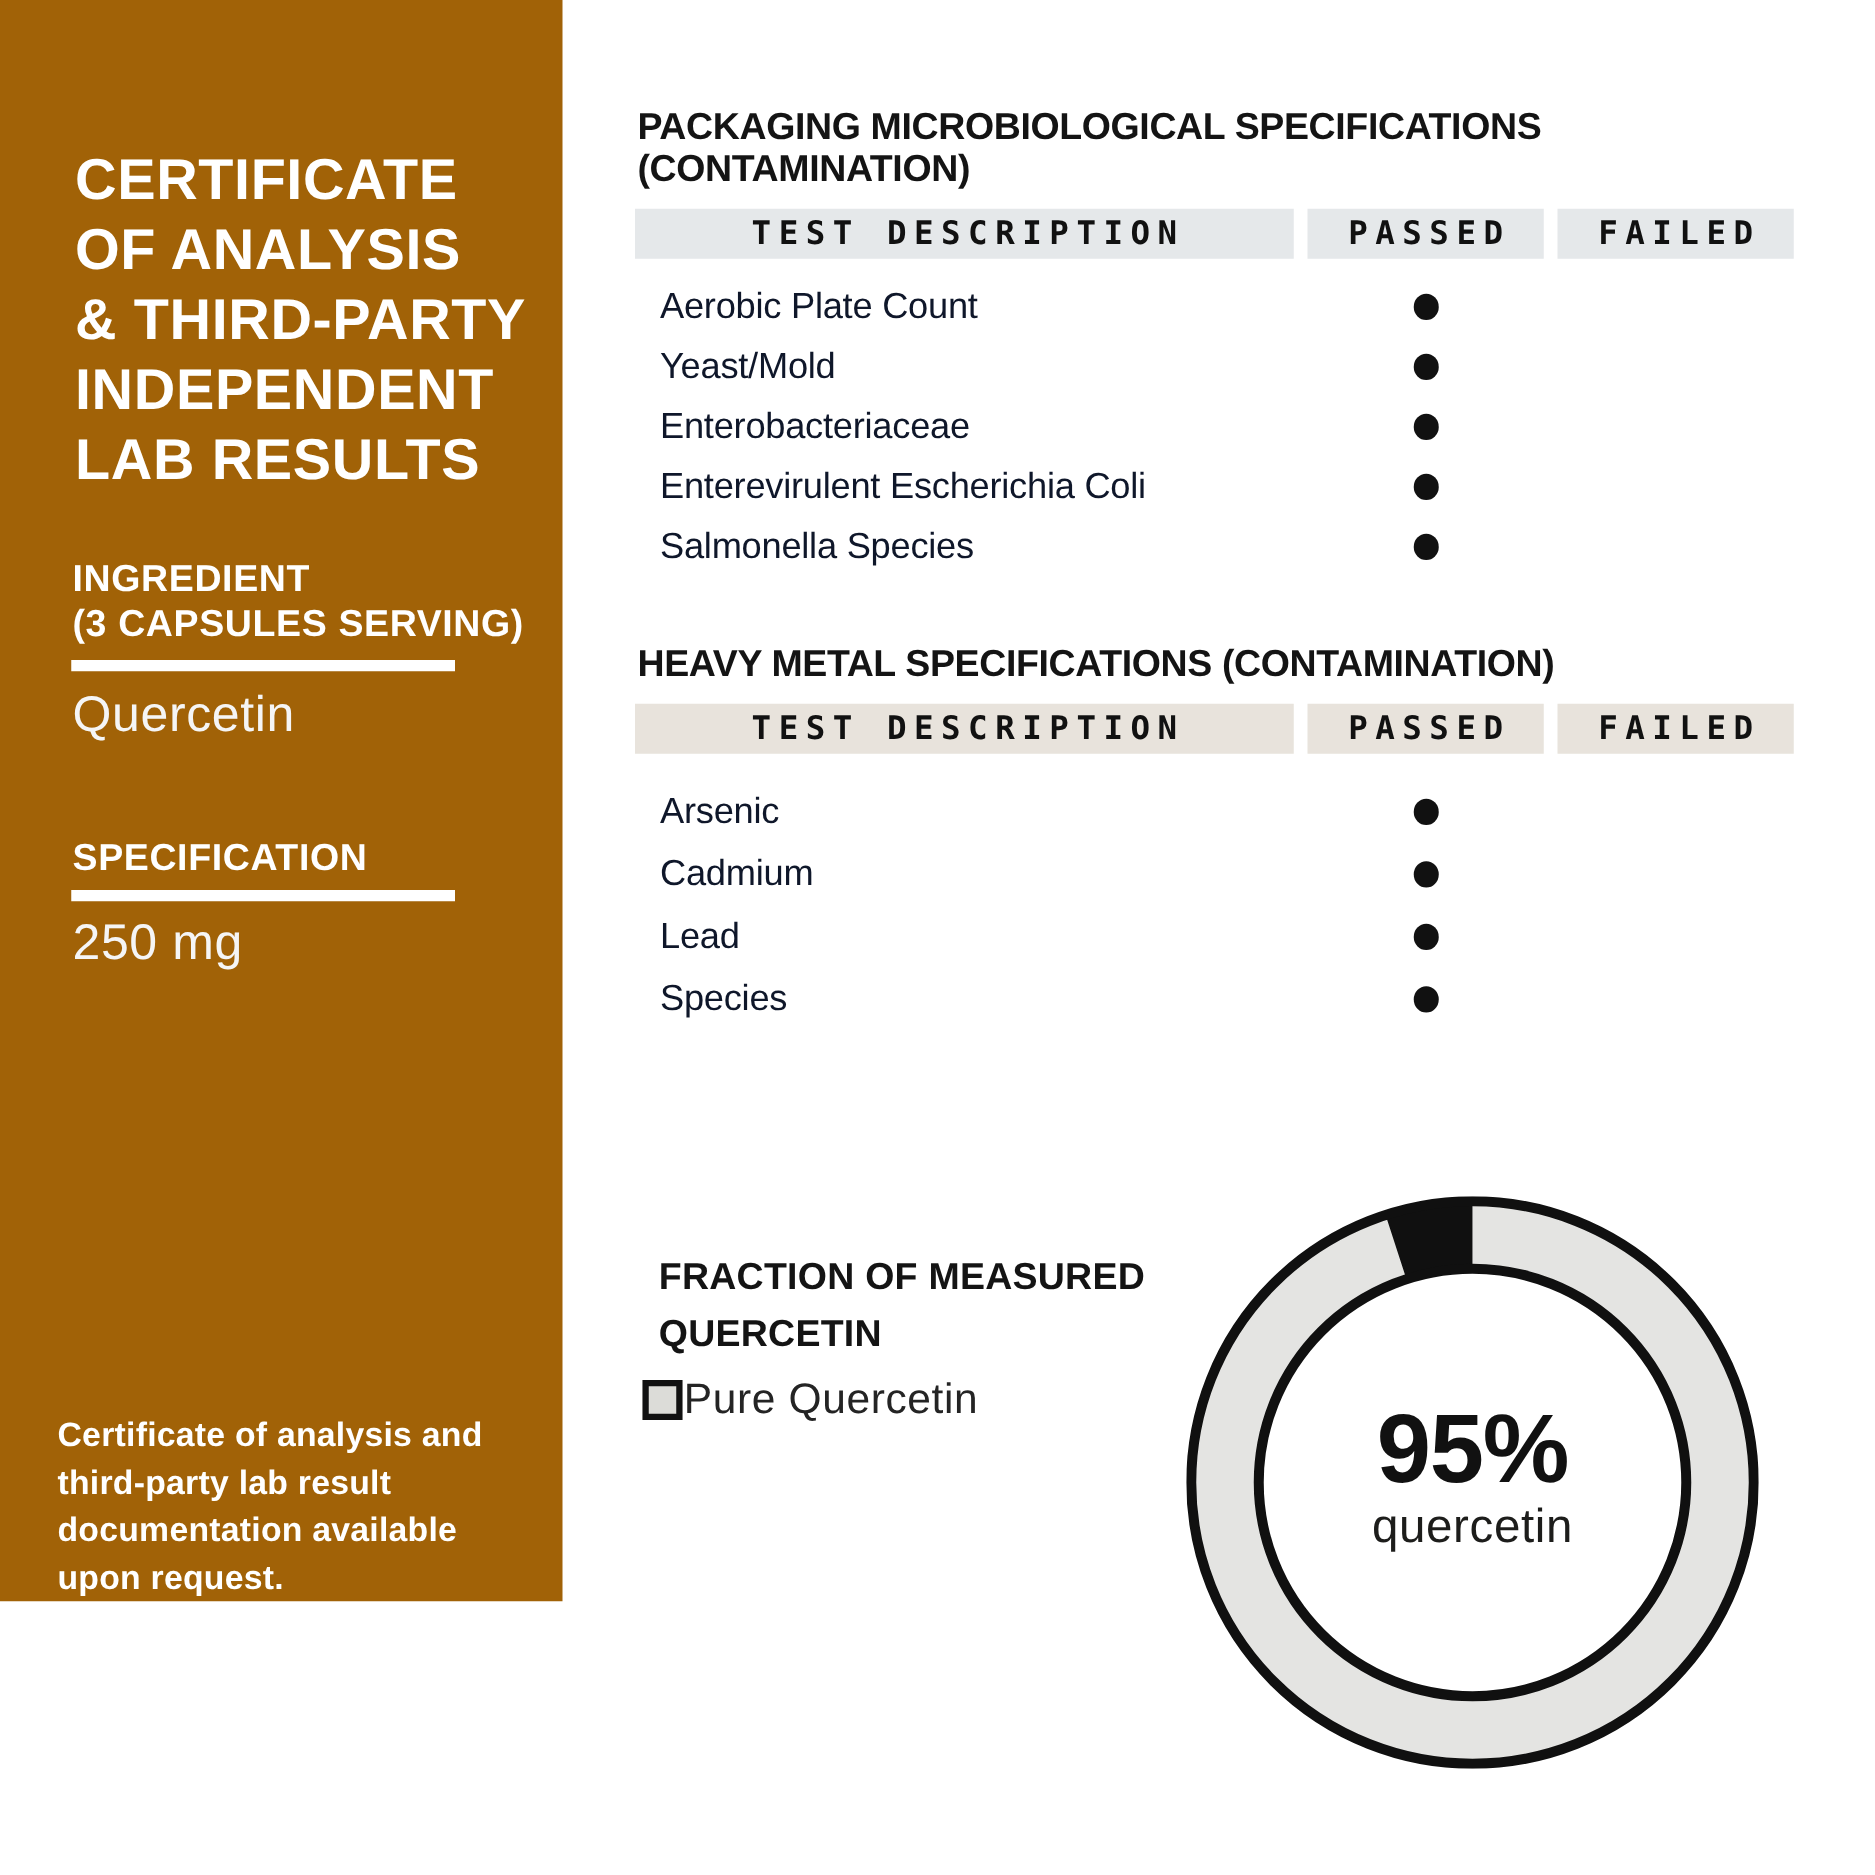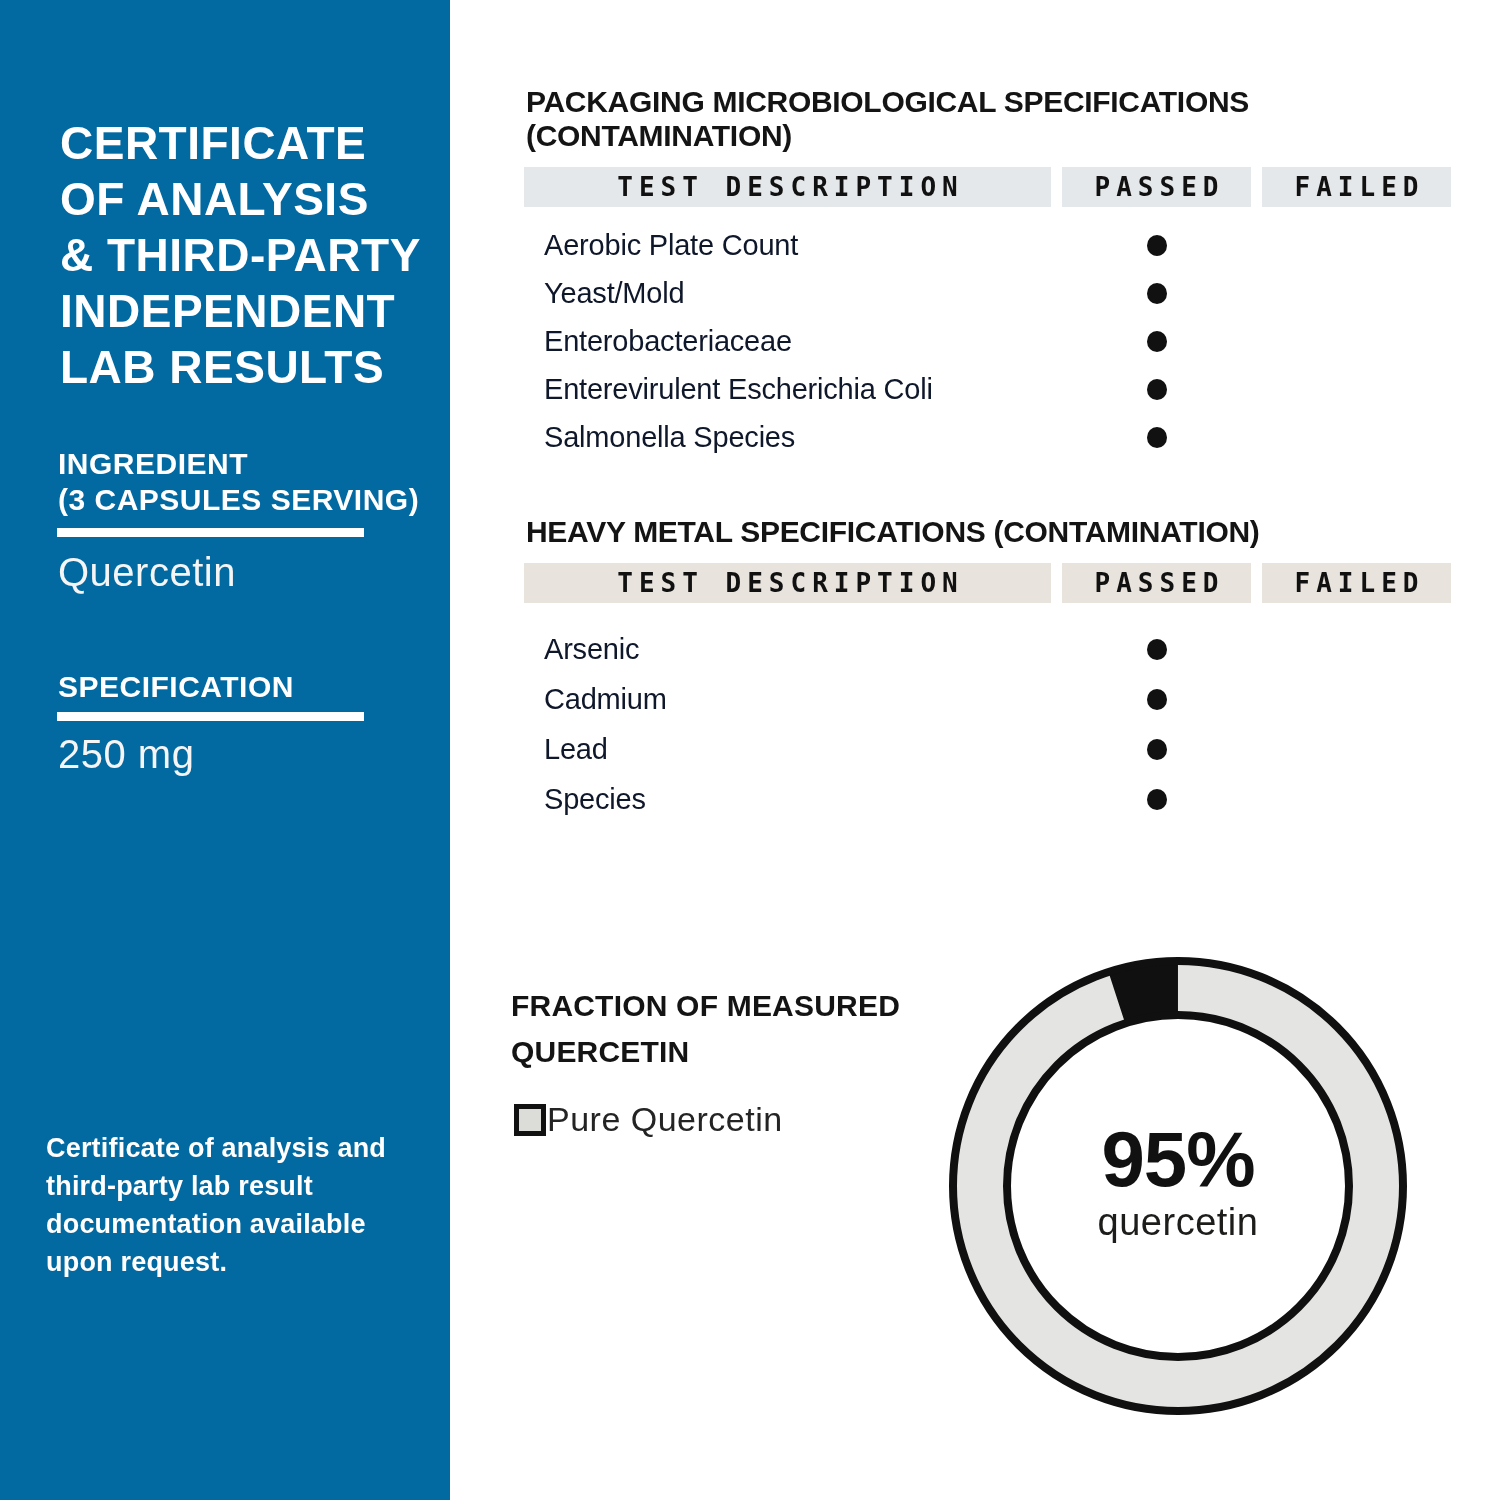--- a/index.html
+++ b/index.html
@@ -1,46 +1,46 @@
 <!DOCTYPE html>
 <html><head>
 <meta charset="utf-8">
 <style>
   html,body{margin:0;padding:0;background:#fff;}
   .page{position:relative;width:1500px;height:1500px;background:#ffffff;
         font-family:"Liberation Sans",sans-serif;overflow:hidden;}
 
   
-  .sidebar{position:absolute;left:0;top:0;width:450px;height:1500px;background:#0369a1;color:#fff;}
+  .sidebar{position:absolute;left:0;top:0;width:450px;height:1281px;background:#a16207;color:#fff;}
   .sb-title{position:absolute;left:60px;top:84px;font-size:46px;line-height:56px;
             font-weight:700;letter-spacing:.5px;}
   .sb-label{position:absolute;left:58px;font-size:30px;font-weight:700;line-height:36px;letter-spacing:.5px;}
   .sb-rule{position:absolute;left:57px;width:307px;height:9px;background:#fff;}
   .sb-value{position:absolute;left:58px;font-size:40px;font-weight:400;color:#f5f5f5;letter-spacing:.5px;}
   .footnote{position:absolute;left:46px;top:1102px;width:340px;font-size:27px;
             font-weight:700;line-height:38px;letter-spacing:.2px;}
 
   
-  .table-block{position:absolute;left:508px;width:929px;margin-left:16px;}
+  .table-block{position:absolute;left:508px;width:929px;}
   .t1{top:85px;} .t2{top:515px;}
   .table-title{margin:0 0 14px 2px;font-size:30px;font-weight:800;color:#141414;letter-spacing:-.3px;}
   .thead{display:grid;grid-template-columns:527px 189px 189px;column-gap:11px;height:40px;}
   .th{display:flex;align-items:center;justify-content:center;
       font-family:"DejaVu Sans Mono",monospace;font-weight:700;font-size:26px;
       letter-spacing:6px;padding-left:6px;color:#111;}
   .tbody{margin-top:14px;}
   .t2 .tbody{margin-top:21px;}
   .tr{display:grid;grid-template-columns:527px 189px 189px;column-gap:11px;height:48px;align-items:center;}
   .t2 .tr{height:50px;}
   .td.label{font-size:29px;color:#0f172a;padding-left:20px;letter-spacing:-.2px;}
   .dotcell{display:flex;justify-content:center;align-items:center;}
   .dot{width:20px;height:21px;border-radius:50%;background:#111;}
 
   
-  .fraction-heading{position:absolute;left:510px;top:982px;margin:1px;font-size:30px;
+  .fraction-heading{position:absolute;left:510px;top:982px;margin:17px;font-size:30px;
                     font-weight:800;color:#141414;line-height:46px;letter-spacing:.2px;}
   .legend{position:absolute;left:514px;top:1100px;display:flex;align-items:center;gap:1px;}
   .swatch{width:32px;height:32px;box-sizing:border-box;border:5px solid #111;background:#dcdcd8;}
   .legend-label{font-size:34px;color:#242424;letter-spacing:.5px;}
 
   .donut{position:absolute;left:949px;top:957px;width:458px;height:458px;}
   .donut svg{display:block;}
   .donut-center{position:absolute;left:50%;top:50%;transform:translate(-50%,-54%);text-align:center;}
   .pct{font-size:78px;font-weight:800;color:#111;letter-spacing:-1px;line-height:80px;}
   .cap{font-size:38px;color:#1d1d1b;margin-top:2px;letter-spacing:.5px;}

